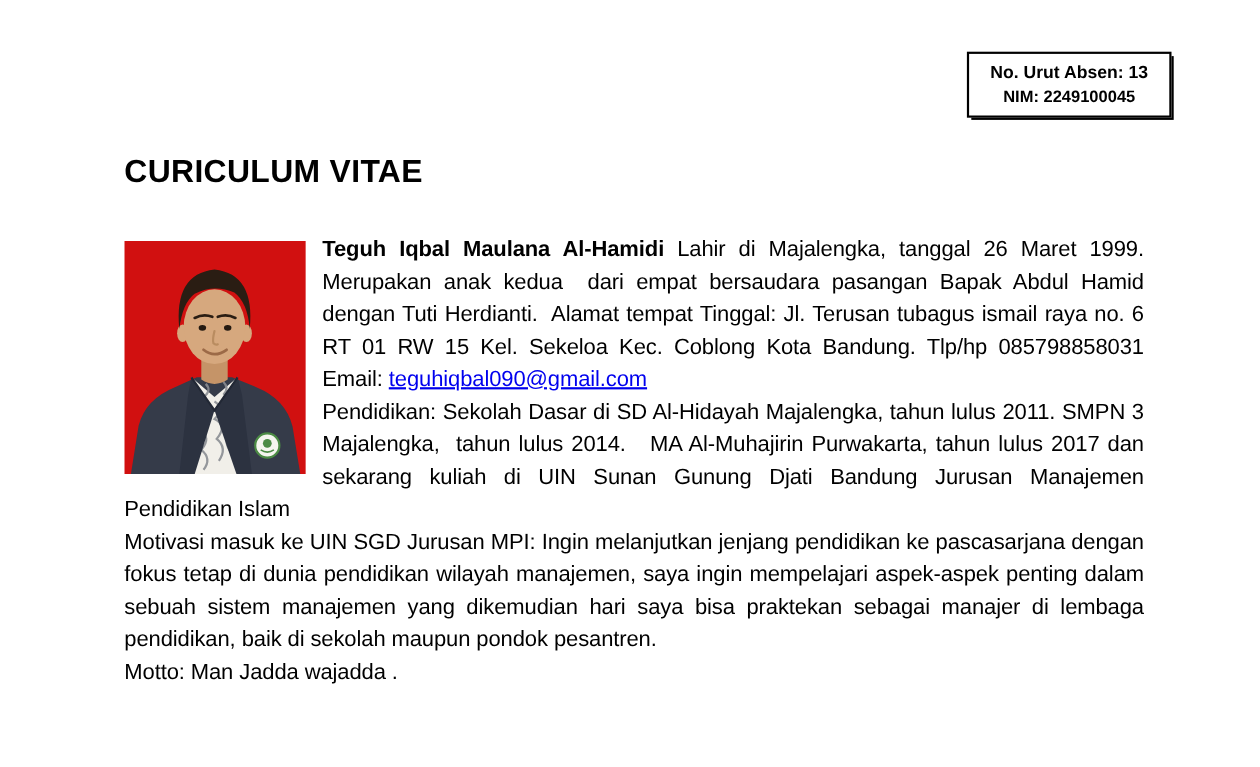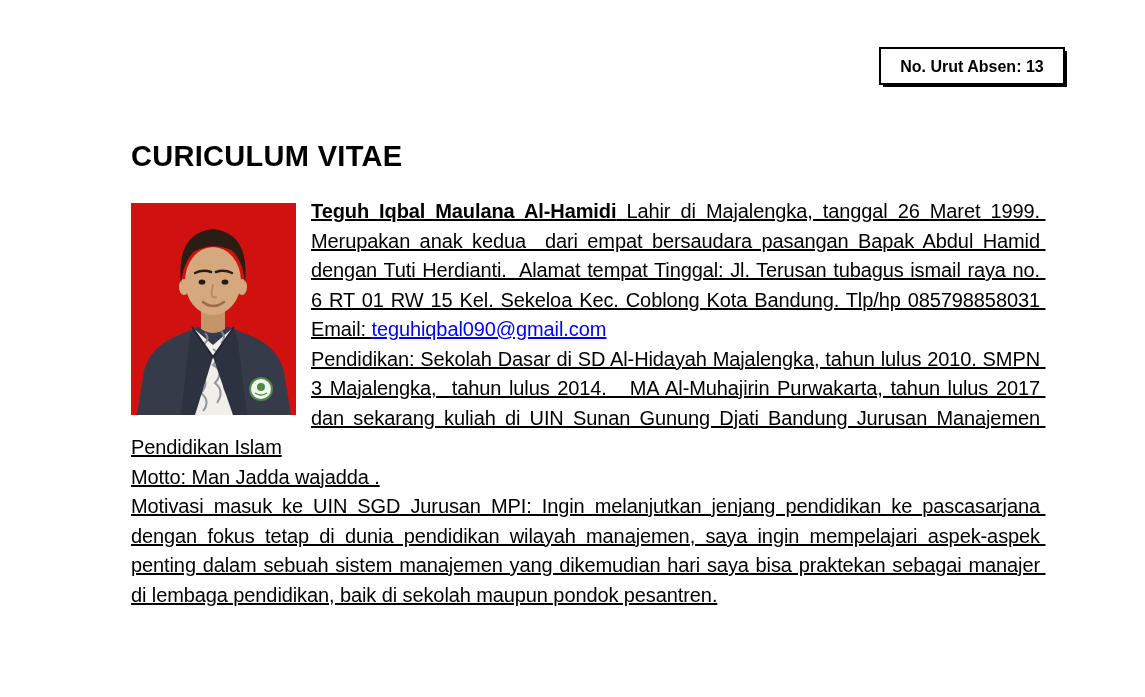--- a/index.html
+++ b/index.html
@@ -4,21 +4,21 @@
 <style>
   html, body { margin:0; padding:0; }
   body {
     width:1145px; height:697px;
     background:#ffffff;
     font-family:"Liberation Sans", sans-serif;
     color:#000000;
     position:relative;
     overflow:hidden;
   }
-  .page { position:absolute; inset:0;padding-left:18px; }
+  .page { position:absolute; inset:0; }
 
   
   .id-box {
     position:absolute; top:47px; right:80px;
     width:186px; box-sizing:border-box;
     border:2px solid #000;
     box-shadow:3px 3px 0 -1px #000;
     background:#fff;
     text-align:center;
     padding:6px 4px 5px 4px;
@@ -26,21 +26,21 @@
   .id-line1 { font-weight:bold; font-size:16px; line-height:23px; white-space:nowrap; }
   .id-line2 { font-weight:bold; font-size:20px; line-height:27px; white-space:nowrap; }
   .id-line3 { font-weight:bold; font-size:15px; line-height:22px; white-space:nowrap; }
 
   .title {
     margin:0; padding:139px 105px 0 113px;
     font-size:29px; line-height:34px; font-weight:bold;
     letter-spacing:0.3px;
   }
 
-  .content { margin-top:24px; padding:0 105px 0 113px;text-decoration:underline; }
+  .content { margin-top:40px; padding:0 105px 0 113px; }
 
   .photo {
     float:left;
     width:165px; height:212px;
     margin:6px 15px 10px 0;
   }
   .photo svg { display:block; width:100%; height:100%; }
 
   .para {
     margin:0;
@@ -53,20 +53,21 @@
   .para .bold { font-weight:bold; }
   .para a.email { color:#0000ee; text-decoration:underline; cursor:pointer; }
 </style>
 </head>
 <body>
 
 <div class="page">
 
   <div class="id-box">
     <div class="id-line1">No. Urut Absen: 13</div>
+    <div class="id-line3">NIM: 2249100045</div>
   </div>
 
   <h1 class="title">CURICULUM VITAE</h1>
 
   <div class="content">
 
     <div class="photo">
       <svg viewBox="0 0 165 212" preserveAspectRatio="none">
 
         <rect x="0" y="0" width="165" height="212" fill="#d11010"></rect>
@@ -105,19 +106,19 @@
         <path d="M72,99 q10,8 21,0" stroke="#9c6a47" stroke-width="2.5" fill="none" stroke-linecap="round"></path>
 
         <circle cx="130" cy="186" r="11" fill="#f5f5ef" stroke="#4c8b45" stroke-width="2"></circle>
         <circle cx="130" cy="184" r="4" fill="#4c8b45"></circle>
         <path d="M124,190 q6,4 12,0" stroke="#4c8b45" stroke-width="1.5" fill="none"></path>
       </svg>
     </div>
 
     <div id="paragraphs">
         <p class="para"><span class="bold">Teguh Iqbal Maulana Al-Hamidi</span><span> Lahir di Majalengka, tanggal 26 Maret 1999. Merupakan anak kedua  dari empat bersaudara pasangan Bapak Abdul Hamid dengan Tuti Herdianti.  Alamat tempat Tinggal: Jl. Terusan tubagus ismail raya no. 6 RT 01 RW 15 Kel. Sekeloa Kec. Coblong Kota Bandung. Tlp/hp 085798858031 Email: </span><a class="email" href="#">teguhiqbal090@gmail.com</a></p>
-        <p class="para"><span>Pendidikan: Sekolah Dasar di SD Al-Hidayah Majalengka, tahun lulus 2010. SMPN 3 Majalengka,  tahun lulus 2014.   MA Al-Muhajirin Purwakarta, tahun lulus 2017 dan sekarang kuliah di UIN Sunan Gunung Djati Bandung Jurusan Manajemen Pendidikan Islam</span></p>
+        <p class="para"><span>Pendidikan: Sekolah Dasar di SD Al-Hidayah Majalengka, tahun lulus 2011. SMPN 3 Majalengka,  tahun lulus 2014.   MA Al-Muhajirin Purwakarta, tahun lulus 2017 dan sekarang kuliah di UIN Sunan Gunung Djati Bandung Jurusan Manajemen Pendidikan Islam</span></p>
+        <p class="para"><span>Motivasi masuk ke UIN SGD Jurusan MPI: Ingin melanjutkan jenjang pendidikan ke pascasarjana dengan fokus tetap di dunia pendidikan wilayah manajemen, saya ingin mempelajari aspek-aspek penting dalam sebuah sistem manajemen yang dikemudian hari saya bisa praktekan sebagai manajer di lembaga pendidikan, baik di sekolah maupun pondok pesantren.</span></p>
         <p class="para"><span>Motto: Man Jadda wajadda .</span></p>
-        <p class="para"><span>Motivasi masuk ke UIN SGD Jurusan MPI: Ingin melanjutkan jenjang pendidikan ke pascasarjana dengan fokus tetap di dunia pendidikan wilayah manajemen, saya ingin mempelajari aspek-aspek penting dalam sebuah sistem manajemen yang dikemudian hari saya bisa praktekan sebagai manajer di lembaga pendidikan, baik di sekolah maupun pondok pesantren.</span></p>
       </div>
 
   </div>
 </div>
 
 </body></html>

